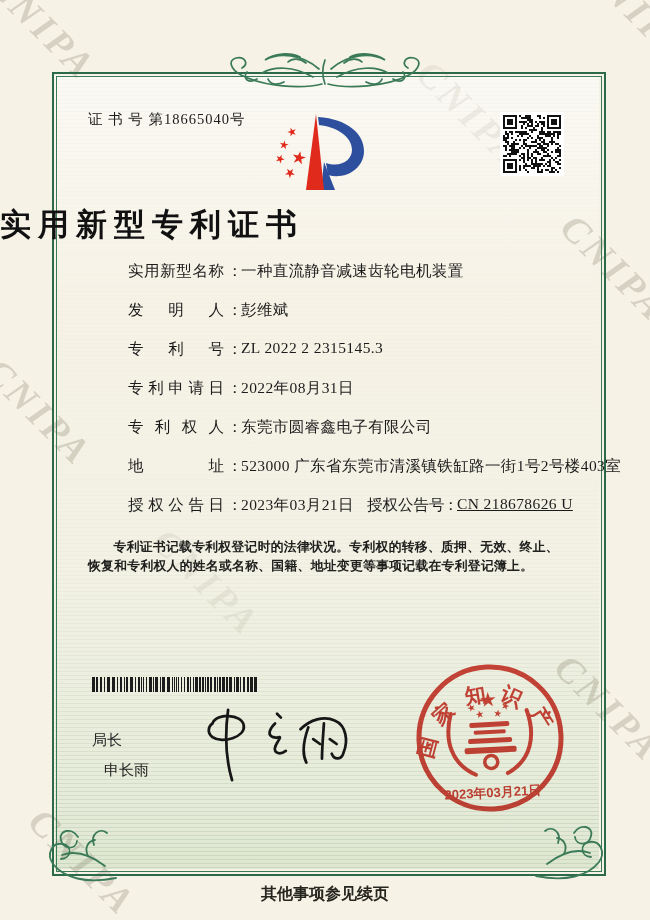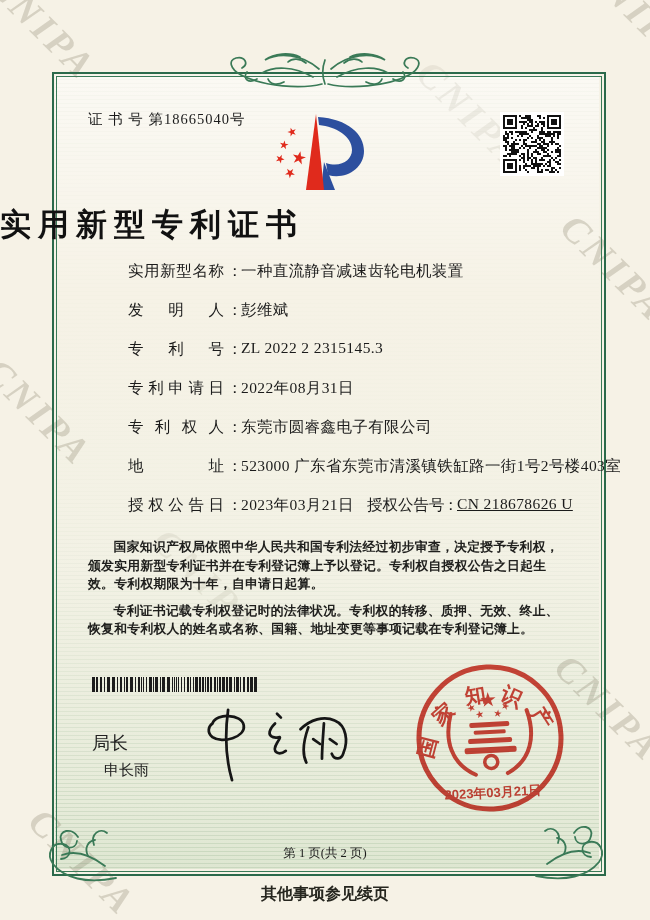--- a/index.html
+++ b/index.html
@@ -80,21 +80,21 @@
   .g-label2{position:absolute;left:239px;width:74px;text-align:justify;text-align-last:justify;top:0;}
   .g-colon2{position:absolute;left:315px;top:0;}
   .g-value2{position:absolute;left:329px;top:0;letter-spacing:.4px;text-decoration:underline;}
   
   .paras{position:absolute;left:88px;top:538px;width:478px;z-index:4;
     font-size:12.8px;line-height:18.5px;font-weight:600;color:#20201e;letter-spacing:.3px;}
   .paras p{margin:0 0 8px 0;text-indent:2em;}
   
   .barcode{position:absolute;left:92px;top:677px;width:168px;height:15px;z-index:4;}
   .signer-title{position:absolute;left:92px;top:731px;font-family:Liberation Serif, serif;
-    font-size:18px;z-index:4;color:#222;}
+    font-size:15px;z-index:4;color:#222;}
   .signer-name{position:absolute;left:104px;top:761px;font-family:"Liberation Sans","DejaVu Sans",sans-serif;
     font-size:15px;z-index:4;color:#222;}
   .signature{position:absolute;left:198px;top:700px;width:158px;height:88px;z-index:4;}
   .seal{position:absolute;left:414px;top:662px;width:152px;height:152px;z-index:5;
     transform:rotate(-3deg);mix-blend-mode:multiply;opacity:.92;}
   .page-no{position:absolute;left:0;right:0;top:845px;text-align:center;font-size:12.5px;z-index:4;}
   .note{position:absolute;left:0;right:0;top:884px;text-align:center;font-size:16px;font-weight:600;z-index:4;color:#26261f;}
 </style>
 </head>
 <body>
@@ -609,21 +609,20 @@
       <span class="f-label">授权公告日</span>
       <span class="f-colon">：</span>
       <span class="f-value">2023年03月21日</span>
       <span class="g-label2">授权公告号</span>
       <span class="g-colon2">：</span>
       <span class="g-value2">CN 218678626 U</span>
     </div>
   </div>
 
   <div class="paras">
-    <p>国家知识产权局依照中华人民共和国专利法经过初步审查，决定授予专利权，颁发实用新型专利证书并在专利登记簿上予以登记。专利权自授权公告之日起生效。专利权期限为十年，自申请日起算。</p>
     <p>专利证书记载专利权登记时的法律状况。专利权的转移、质押、无效、终止、恢复和专利权人的姓名或名称、国籍、地址变更等事项记载在专利登记簿上。</p>
   </div>
 
   <svg class="barcode" viewBox="0 0 168 15" preserveAspectRatio="none" id="barcode-svg">
       <rect x="0" y="0" width="3" height="15" fill="#1c1c1c"></rect>
       <rect x="4" y="0" width="2" height="15" fill="#1c1c1c"></rect>
       <rect x="8" y="0" width="2" height="15" fill="#1c1c1c"></rect>
       <rect x="12" y="0" width="1" height="15" fill="#1c1c1c"></rect>
       <rect x="15" y="0" width="3" height="15" fill="#1c1c1c"></rect>
       <rect x="20" y="0" width="3" height="15" fill="#1c1c1c"></rect>
@@ -713,16 +712,15 @@
       <rect x="60" y="68" width="32" height="4" rx="1.5"></rect>
       <rect x="54" y="76" width="44" height="5" rx="2"></rect>
       <rect x="50" y="85" width="52" height="6" rx="2"></rect>
       <circle cx="76" cy="100" r="6.5" fill="none" stroke="#d0372c" stroke-width="3.5"></circle>
       <path d="M38,50 C30,76 36,100 60,112" fill="none" stroke="#d0372c" stroke-width="4" stroke-linecap="round"></path>
       <path d="M114,50 C122,76 116,100 92,112" fill="none" stroke="#d0372c" stroke-width="4" stroke-linecap="round"></path>
     </g>
     <text x="76" y="135" text-anchor="middle" font-size="13" font-weight="700" fill="#d0372c" font-family="'Liberation Sans','DejaVu Sans',sans-serif">2023年03月21日</text>
   </svg>
 
-  <div class="page-no">第 1 页(共 2 页)</div>
   <div class="note">其他事项参见续页</div>
 
 </div>
 
 </body></html>

